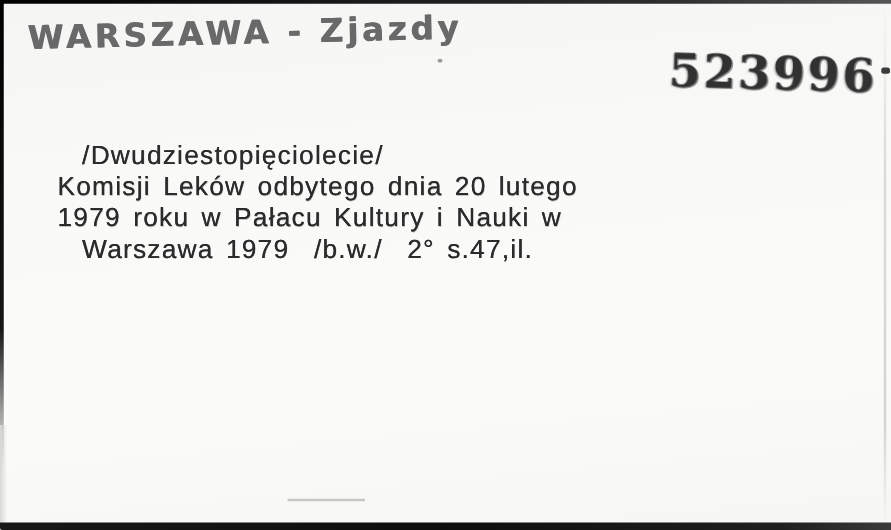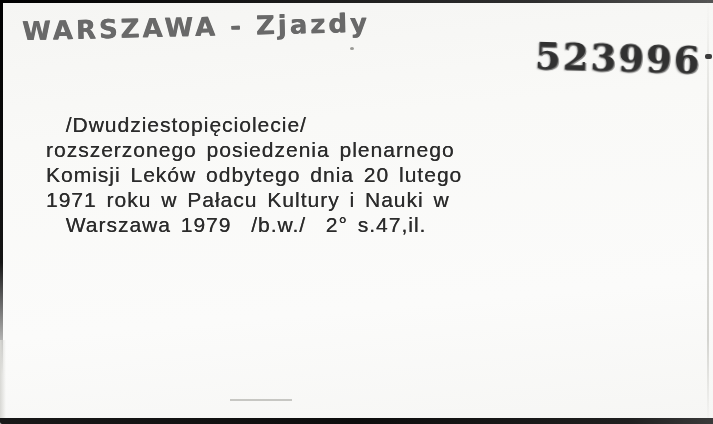--- a/index.html
+++ b/index.html
@@ -98,14 +98,14 @@
   <div class="edge-right"></div>
   <div class="edge-bottom"></div>
   <div class="speck-right"></div>
   <div class="smudge-bottom"></div>
   <div class="dot-faint"></div>
 
   <div class="heading">WARSZAWA - Zjazdy</div>
 
   <div class="stamp">523996</div>
 
-  <div class="typed"><div>  /Dwudziestopięciolecie/</div><div>rozszerzonego posiedzenia plenarnego</div><div>Komisji Leków odbytego dnia 20 lutego</div><div>1971 roku w Pałacu Kultury i Nauki w</div><div>  Warszawa 1979  /b.w./  2° s.47,il.</div></div>
+  <div class="typed"><div>  /Dwudziestopięciolecie/</div><div>Komisji Leków odbytego dnia 20 lutego</div><div>1979 roku w Pałacu Kultury i Nauki w</div><div>  Warszawa 1979  /b.w./  2° s.47,il.</div></div>
 </div>
 
 </body></html>

